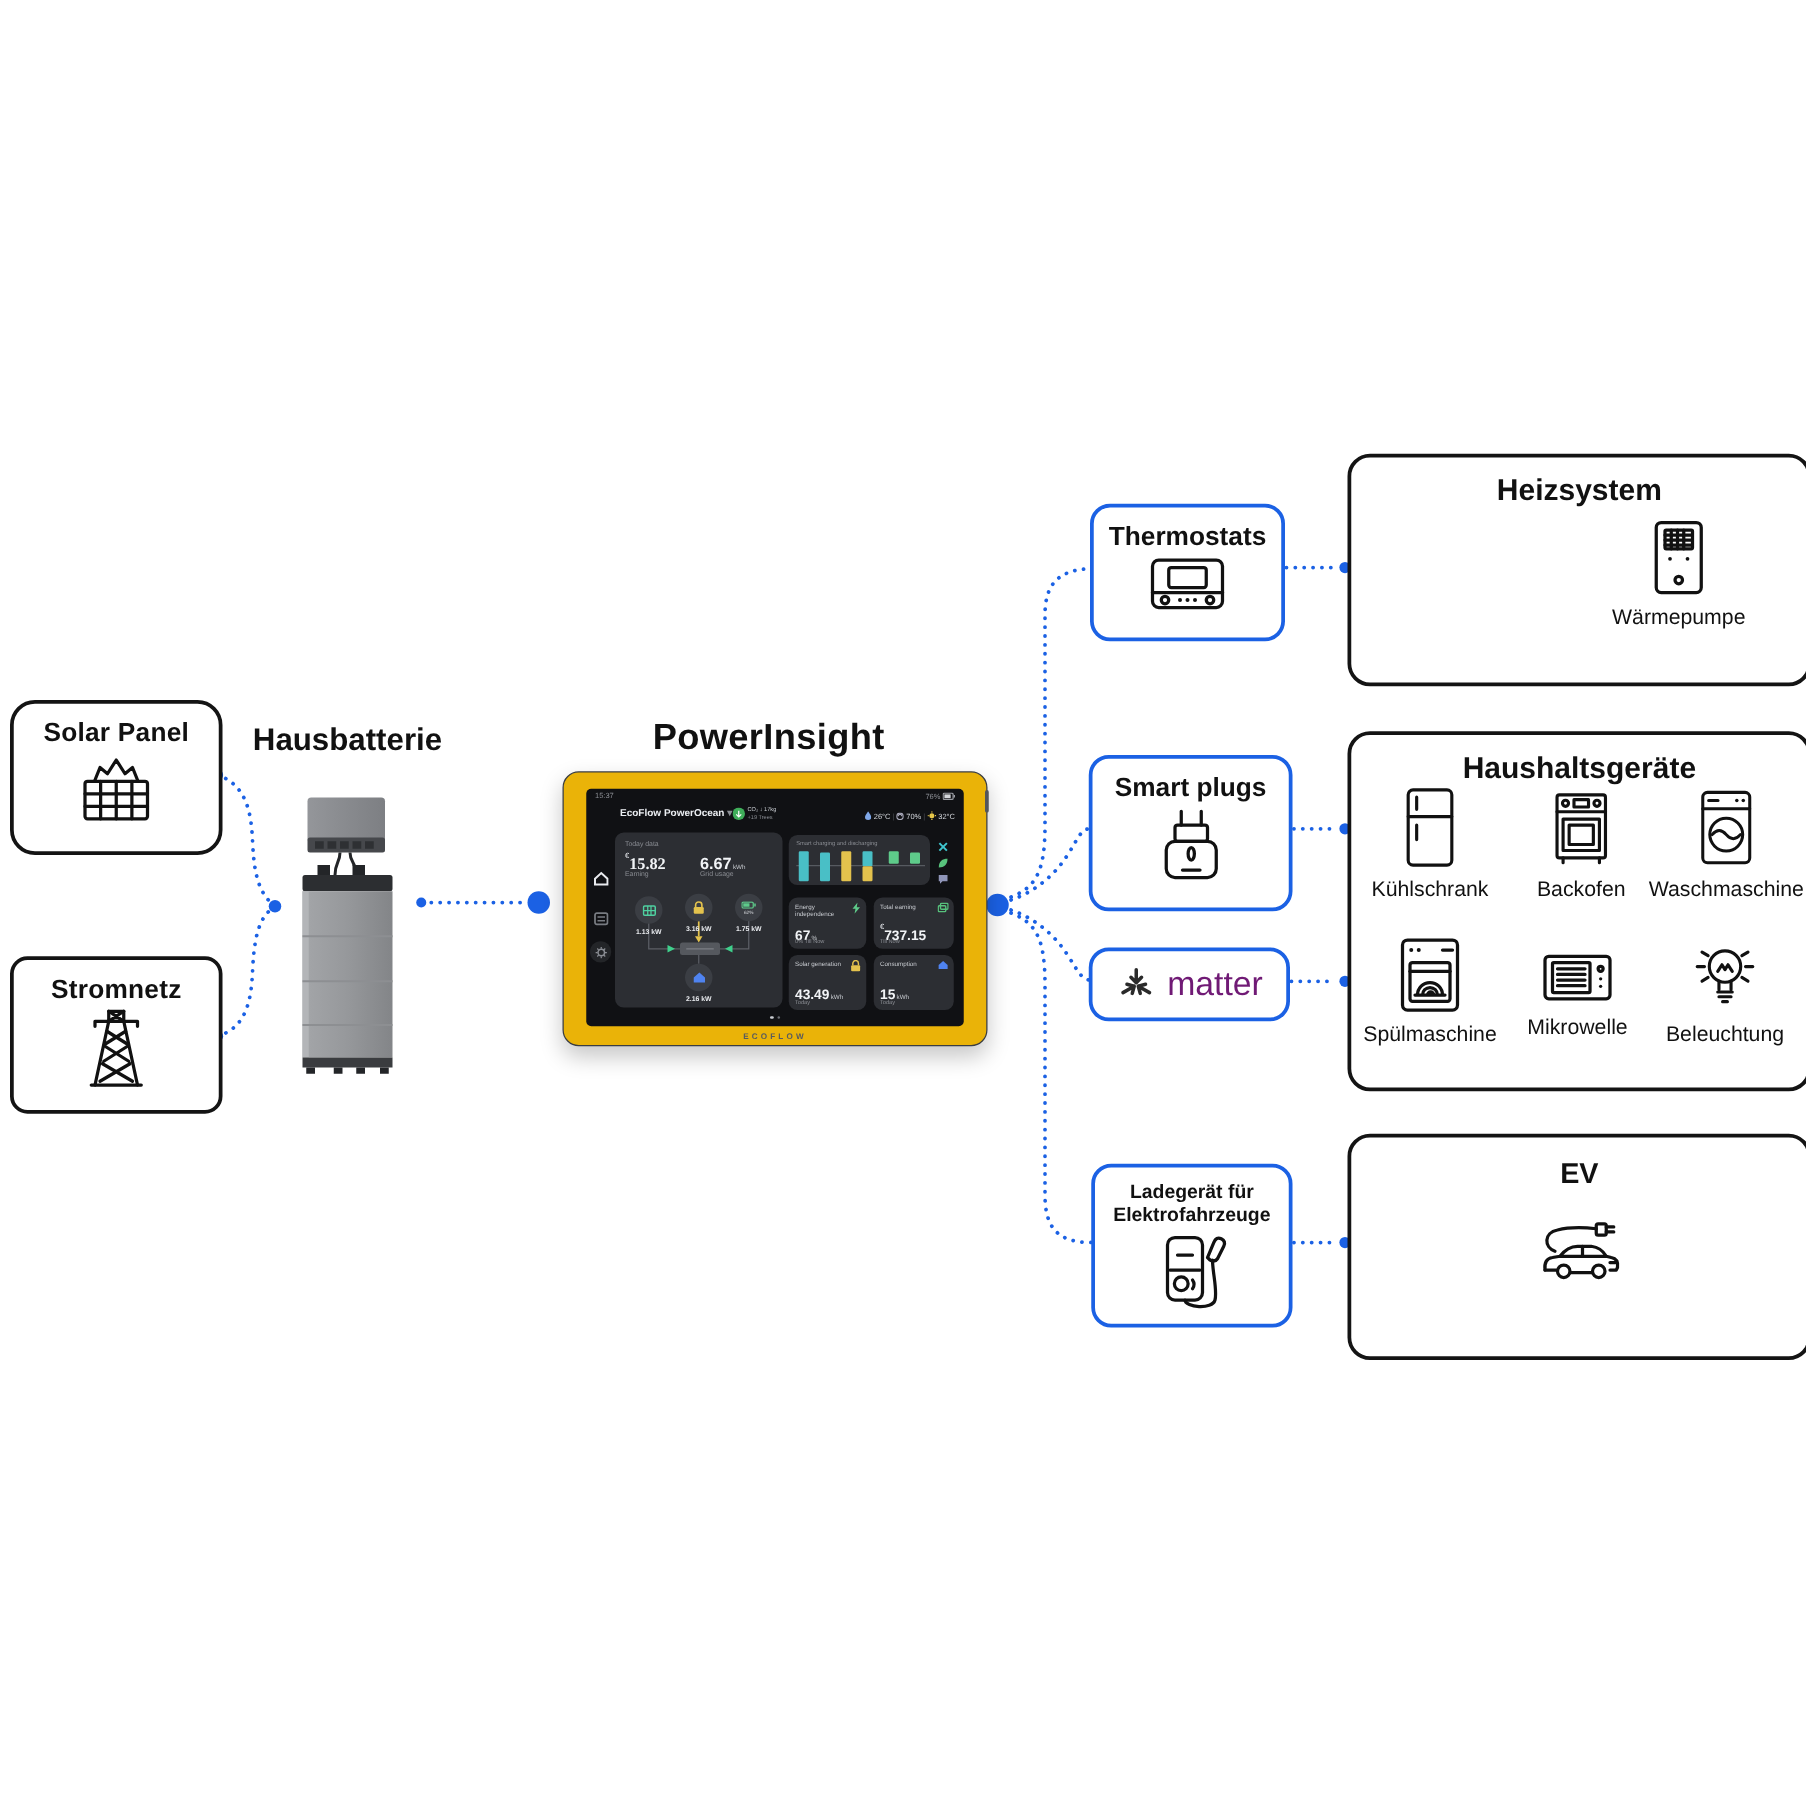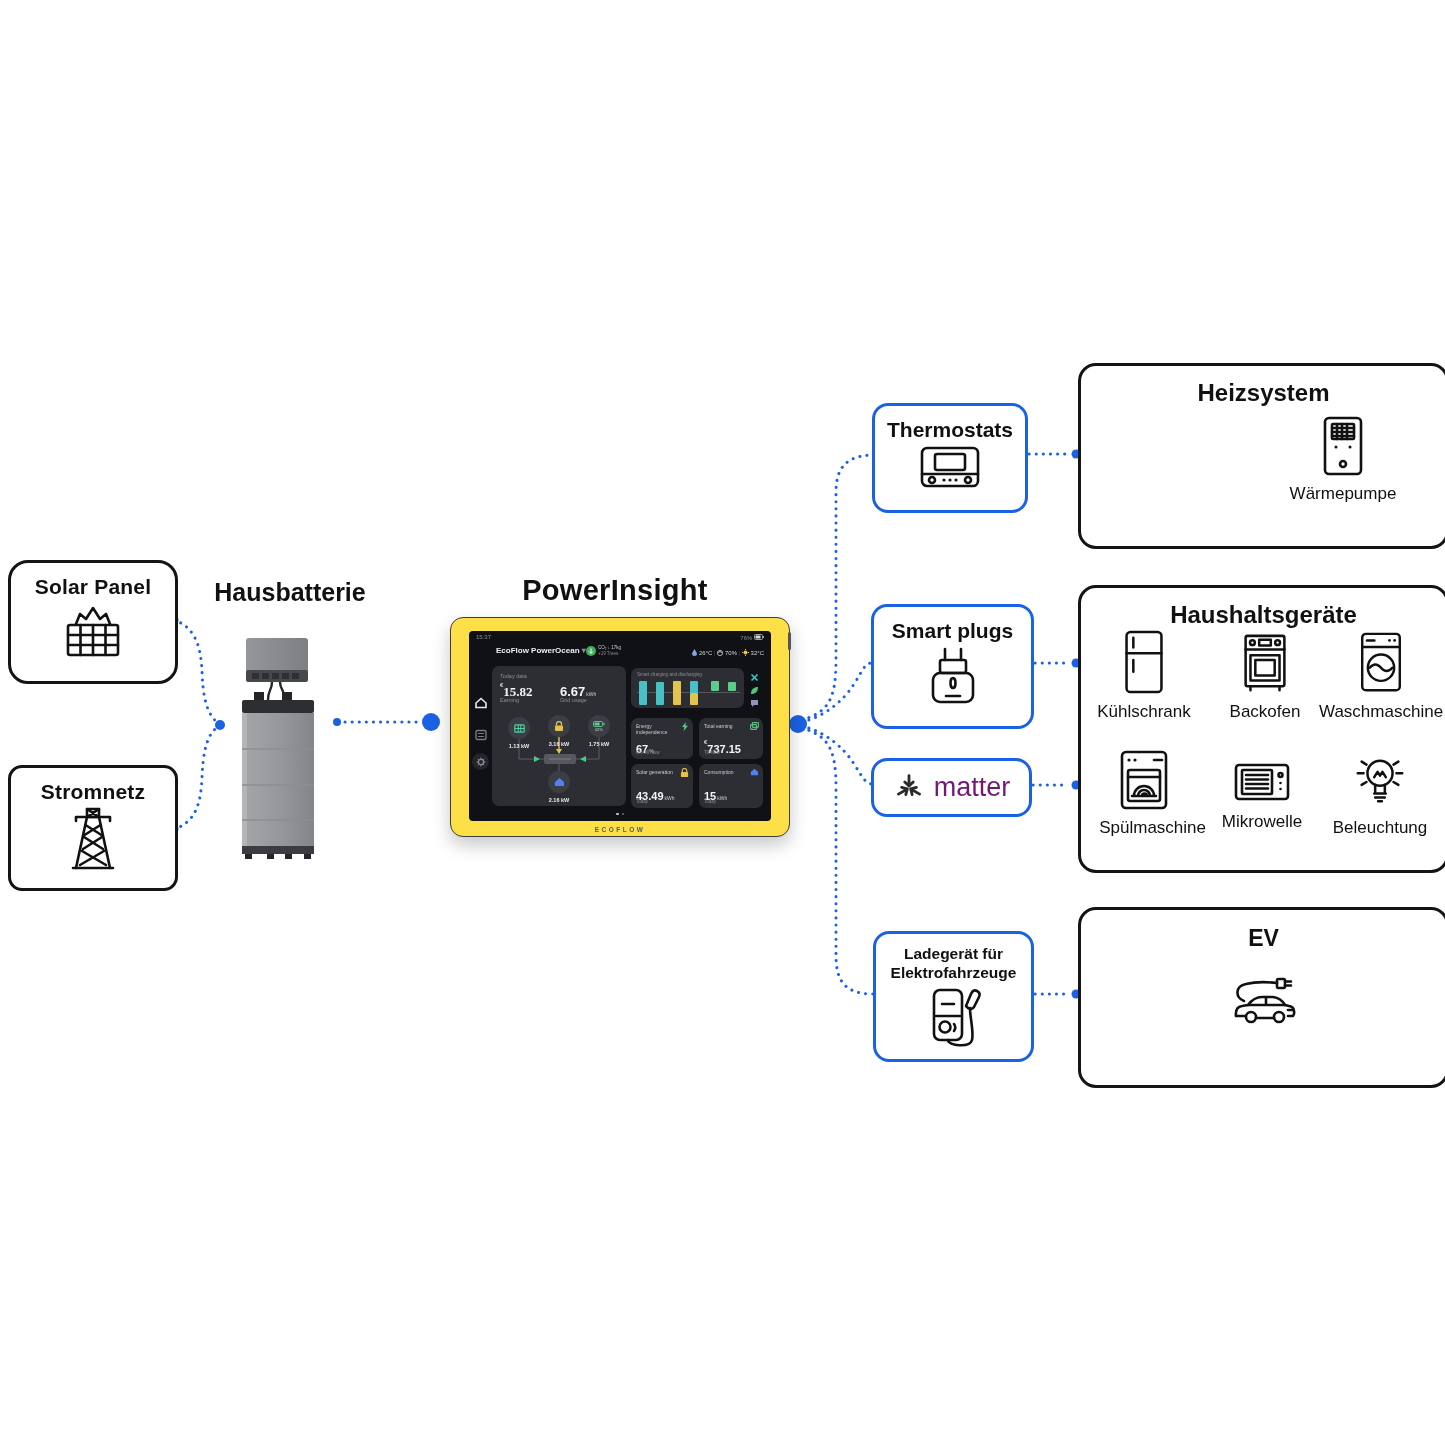--- a/index.html
+++ b/index.html
@@ -20,21 +20,21 @@
   .icon-center{display:flex;justify-content:center;}
   .appliance{position:absolute;width:124px;text-align:center;z-index:2;}
   .app-label{font-size:17px;color:#111;margin-top:8px;}
   .oicon{stroke:#111;stroke-width:2.6;fill:none;stroke-linecap:round;stroke-linejoin:round;}
   .oicon-f{fill:#111;stroke:none;}
 
   
   .battery-art{position:absolute;z-index:1;}
 
   
-  .tablet{position:absolute;left:450px;top:617px;width:338px;height:218px;background:#fde047;
+  .tablet{position:absolute;left:450px;top:617px;width:338px;height:218px;background:#eab308;
           border:1px solid #3a3d41;border-radius:13px;box-shadow:0 8px 18px rgba(0,0,0,.22);z-index:2;}
   .tab-btn{position:absolute;right:-2px;top:14px;width:3px;height:18px;background:#53565b;border-radius:2px;}
   .screen{position:absolute;left:18px;top:13px;width:302px;height:190px;background:#101114;border-radius:4px;overflow:hidden;}
   .scr-txt{position:absolute;white-space:nowrap;}
   .mut{color:#8b8e94;}
   .wht{color:#eceff3;}
   .card{position:absolute;background:#2c2e33;border-radius:7px;}
   .sc-title{font-size:5px;line-height:1.2;color:#c9ccd1;}
   .sc-value{font-weight:bold;color:#f2f4f7;font-size:11px;line-height:1;}
   .sc-cur{font-size:6px;vertical-align:top;}
@@ -96,21 +96,21 @@
       <svg width="54" height="66" viewBox="0 0 54 66">
         <rect x="21" y="3" width="12" height="8" class="oicon" stroke-width="2.4"></rect>
         <path class="oicon" stroke-width="2.2" d="M21 3 L33 11 M33 3 L21 11 M10 11 H44 M10 11 V15 M44 11 V15"></path>
         <path class="oicon" stroke-width="2.4" d="M21 11 L10 62 M33 11 L44 62"></path>
         <path class="oicon" stroke-width="2" d="M19.5 19 L35.5 29 M34.5 19 L18.5 29 M18 31 L37 43 M36 31 L17 43 M16 45 L40 59 M38 45 L14 59"></path>
         <path class="oicon" stroke-width="2.4" d="M7 62 H47"></path>
       </svg>
     </div>
   </div>
 
-  <div class="big-label" style="left:178px;top:578px;width:200px;font-size:25px;padding-left:12px;">Hausbatterie</div>
+  <div class="big-label" style="left:178px;top:578px;width:200px;font-size:25px;">Hausbatterie</div>
   <svg class="battery-art" style="left:228px;top:628px;" width="100" height="236" viewBox="0 0 100 236">
     <defs>
       <linearGradient id="invg" x1="0" y1="0" x2="1" y2="0">
           <stop offset="0" stop-color="#94969a"></stop>
           <stop offset="1" stop-color="#7d7f83"></stop>
         </linearGradient>
       <linearGradient id="batg" x1="0" y1="0" x2="1" y2="0">
           <stop offset="0" stop-color="#a4a6a9"></stop>
           <stop offset=".5" stop-color="#96989b"></stop>
           <stop offset="1" stop-color="#838588"></stop>
@@ -437,21 +437,21 @@
         <rect x="4" y="2" width="40" height="60" rx="4" class="oicon"></rect>
         <path class="oicon" stroke-width="2.2" d="M4 16 H44 M9 9 H17"></path>
         <circle cx="33" cy="9" r="1.5" class="oicon-f"></circle>
           <circle cx="38.5" cy="9" r="1.5" class="oicon-f"></circle>
         <circle cx="24" cy="38" r="14" class="oicon"></circle>
         <path class="oicon" stroke-width="2.2" d="M12 38 q6 -7 12 0 q6 7 12 0"></path>
       </svg>
     </div>
     <div class="app-label">Waschmaschine</div>
   </div>
-  <div class="appliance" style="left:1082px;top:750px;text-align:right;">
+  <div class="appliance" style="left:1082px;top:750px;">
     <div class="icon-center">
       <svg width="52" height="60" viewBox="0 0 52 60">
         <rect x="4" y="2" width="44" height="56" rx="4" class="oicon"></rect>
         <circle cx="11" cy="10" r="1.6" class="oicon-f"></circle>
           <circle cx="17" cy="10" r="1.6" class="oicon-f"></circle>
         <path class="oicon" stroke-width="2.4" d="M36 10 H44"></path>
         <rect x="10" y="20" width="32" height="31" rx="2" class="oicon" stroke-width="2.4"></rect>
         <path class="oicon" stroke-width="2.2" d="M10 27 H42"></path>
         <path class="oicon" stroke-width="2" d="M16 46 A10 10 0 0 1 36 46 M20 46 A6 6 0 0 1 32 46 M24 46 A2.5 2.5 0 0 1 29 46 M14 46 H38"></path>
       </svg>

